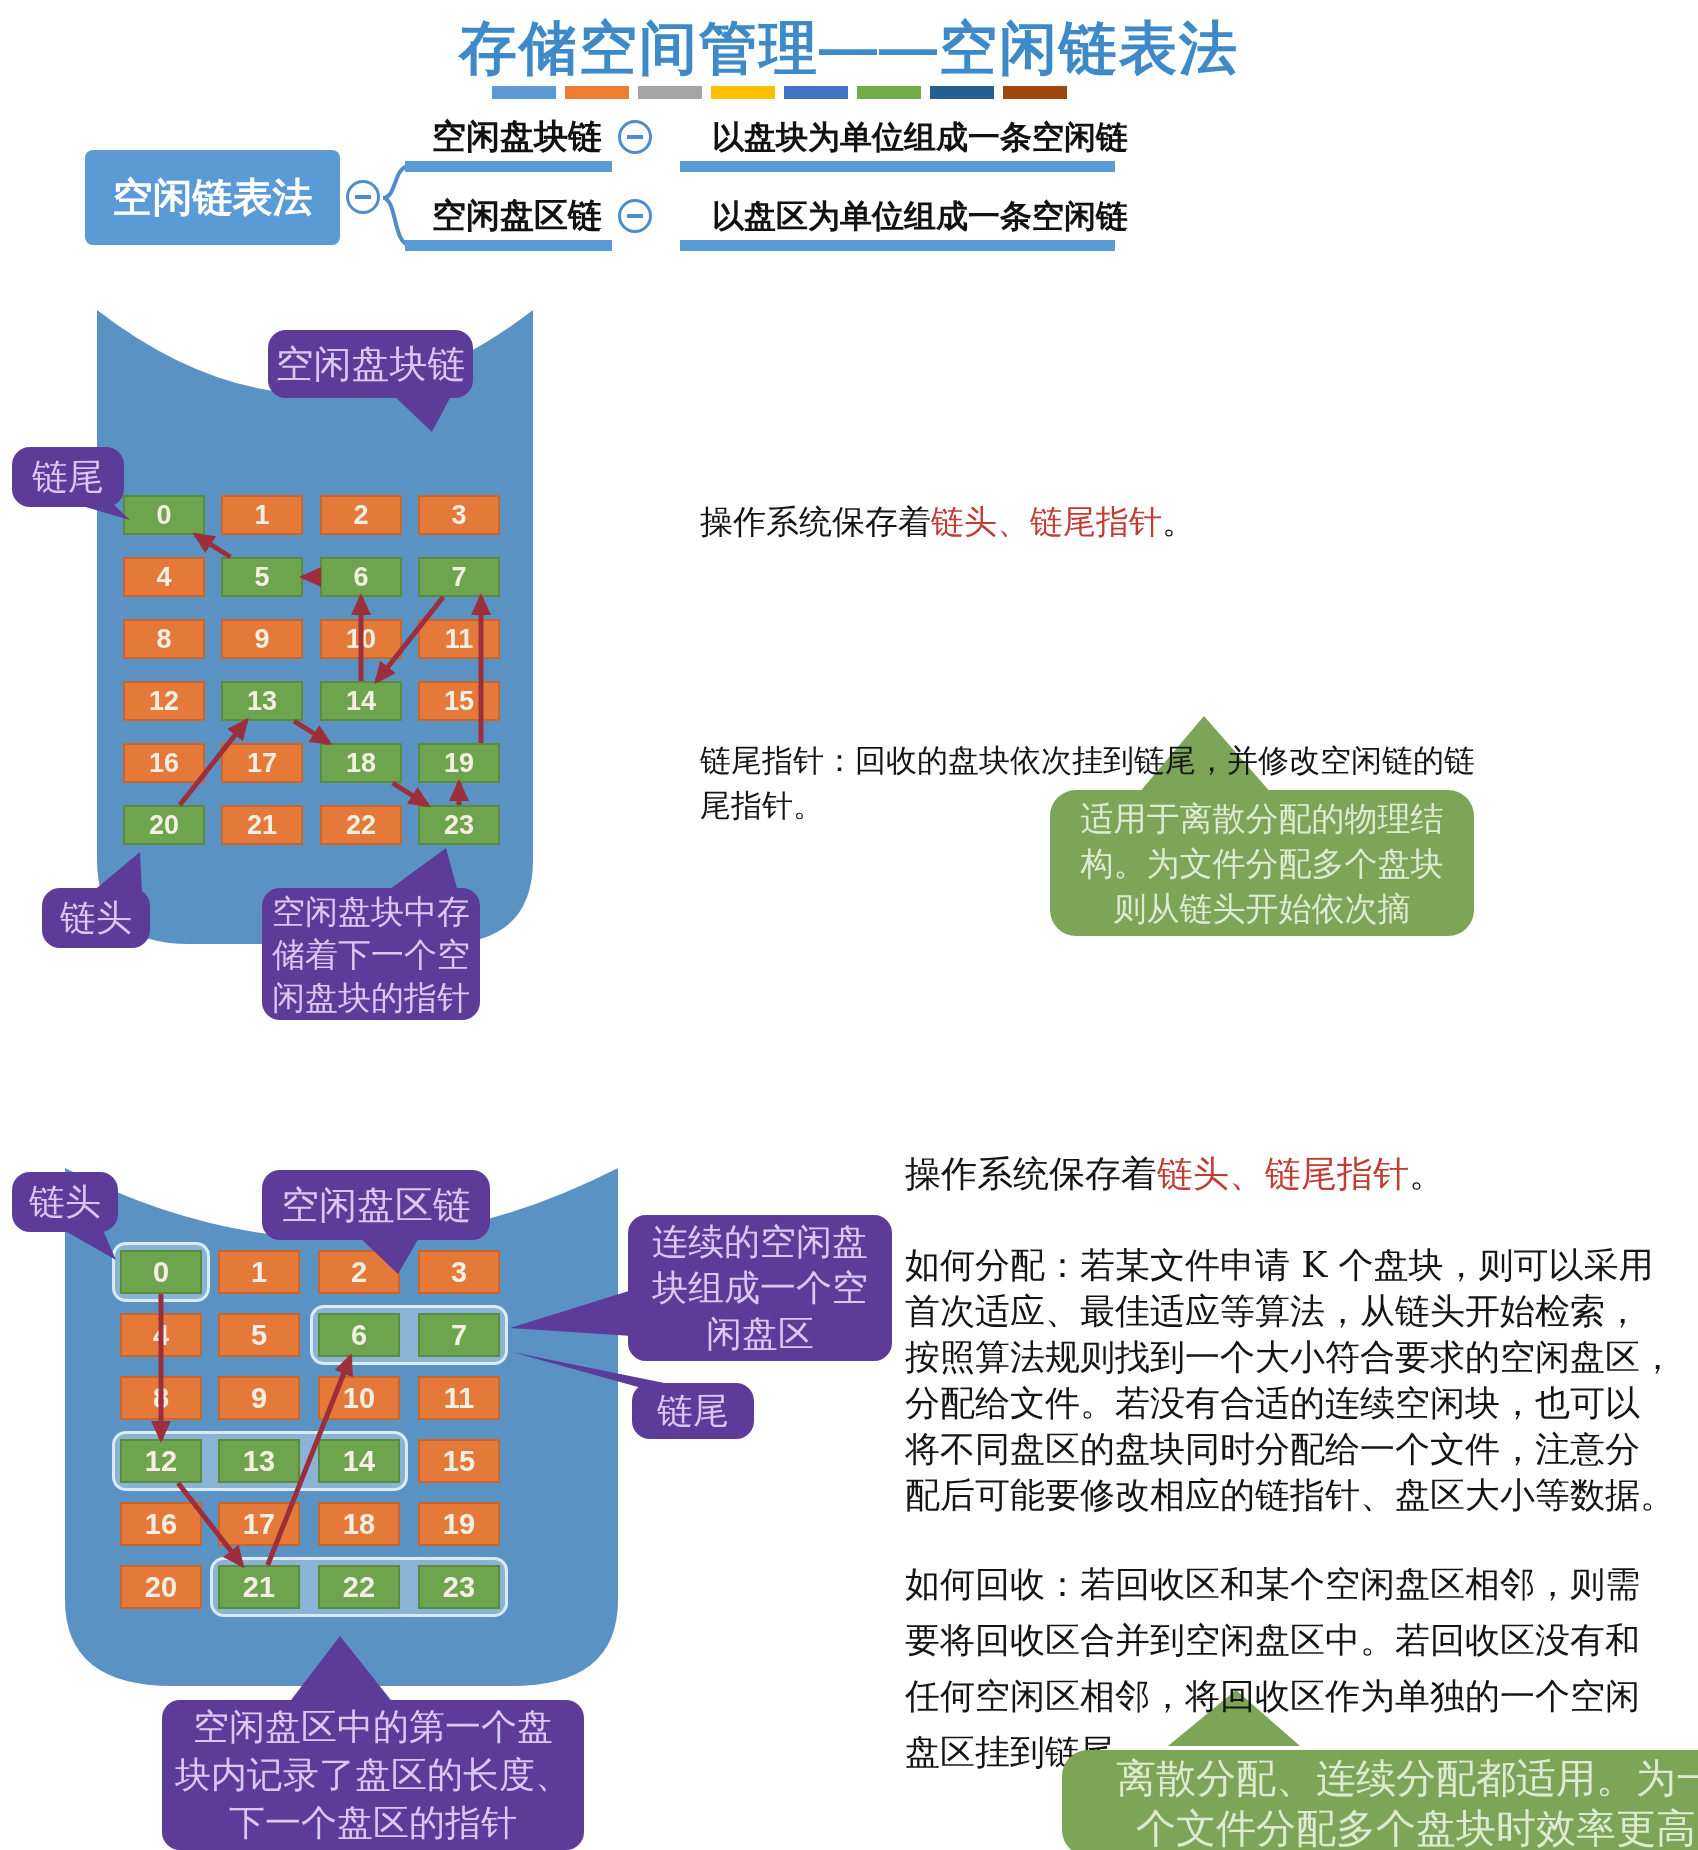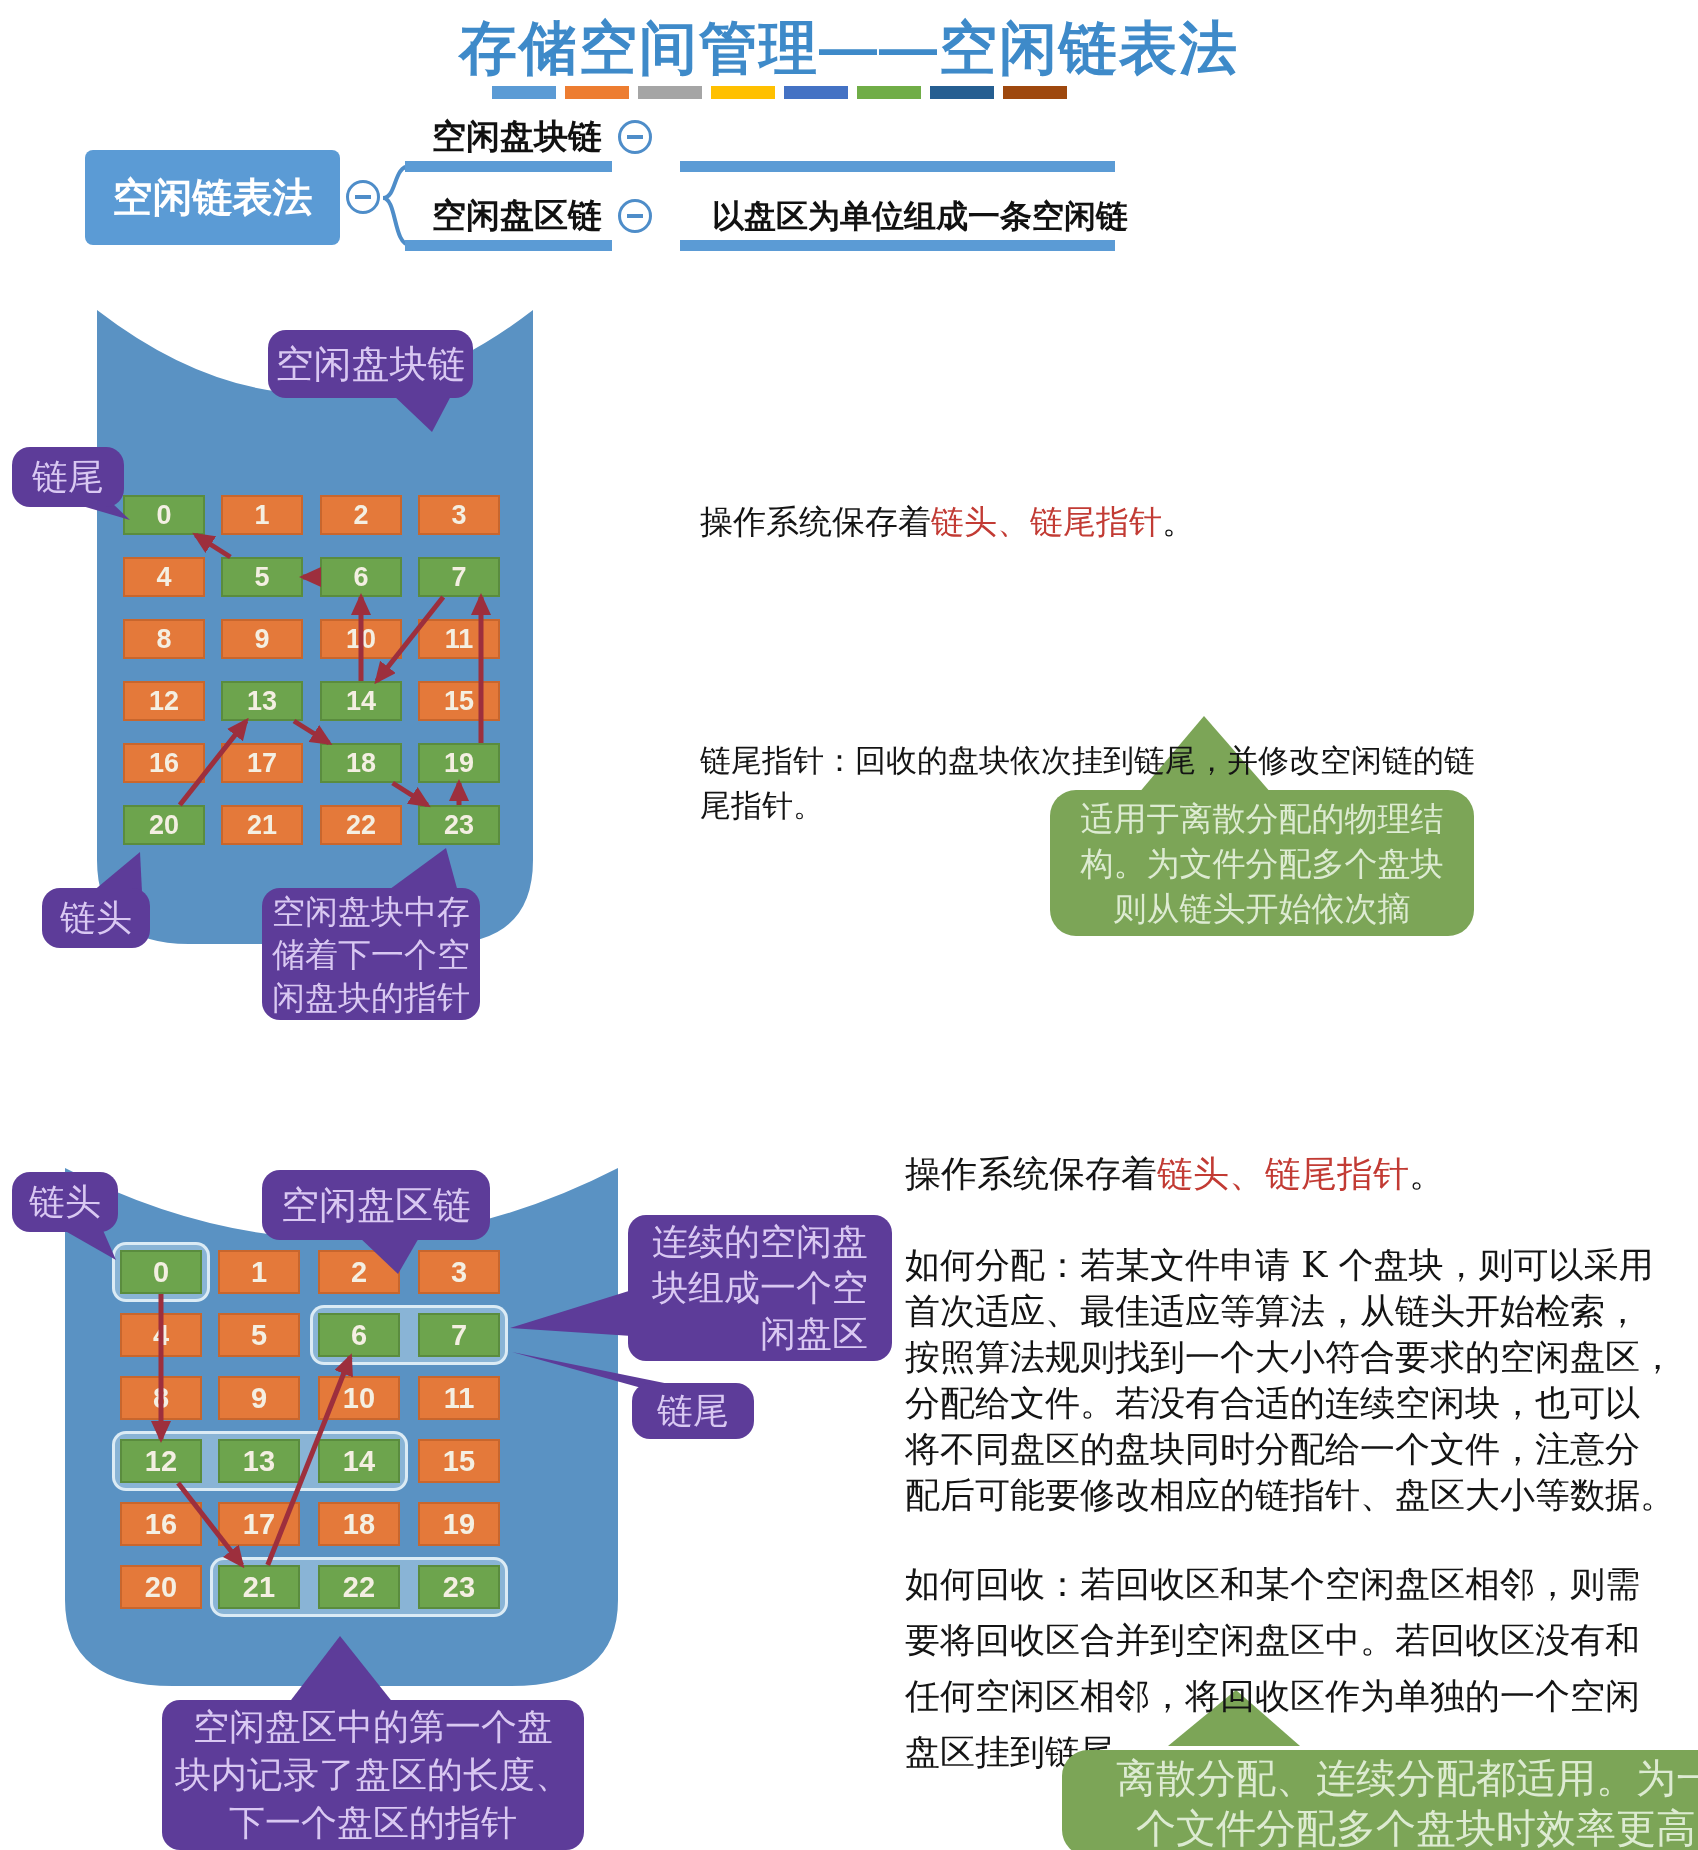--- a/index.html
+++ b/index.html
@@ -59,20 +59,21 @@
       <div class="mm-minus"></div>
     </div>
   <svg class="abs" style="left:335px;top:95px;" width="120" height="170">
     <path d="M48,103 C62,103 58,71 75,71" stroke="#4e8dc9" stroke-width="4" fill="none"></path>
     <path d="M48,103 C62,103 58,150 75,150" stroke="#4e8dc9" stroke-width="4" fill="none"></path>
   </svg>
   <div class="abs mm-label" style="left:432px;top:114px;">空闲盘块链</div>
   <div class="abs mm-circle" style="left:618px;top:120px;">
       <div class="mm-minus"></div>
     </div>
+  <div class="abs mm-desc" style="left:712px;top:116px;">以盘块为单位组成一条空闲链</div>
   <div class="abs mm-bar" style="left:405px;top:161px;width:207px;"></div>
   <div class="abs mm-bar" style="left:680px;top:161px;width:435px;"></div>
   <div class="abs mm-label" style="left:432px;top:193px;">空闲盘区链</div>
   <div class="abs mm-circle" style="left:618px;top:199px;">
       <div class="mm-minus"></div>
     </div>
   <div class="abs mm-desc" style="left:712px;top:195px;">以盘区为单位组成一条空闲链</div>
   <div class="abs mm-bar" style="left:405px;top:240px;width:207px;"></div>
   <div class="abs mm-bar" style="left:680px;top:240px;width:435px;"></div>
 
@@ -188,21 +189,21 @@
 
   <div class="callout" style="left:268px;top:330px;width:205px;height:68px;font-size:38px;">空闲盘块链</div>
   <div class="callout" style="left:12px;top:447px;width:112px;height:60px;font-size:36px;">链尾</div>
   <div class="callout" style="left:42px;top:888px;width:108px;height:60px;font-size:36px;">链头</div>
   <div class="callout" style="left:262px;top:888px;width:218px;height:132px;font-size:33px;line-height:43px;">空闲盘块中存
 储着下一个空
 闲盘块的指针</div>
 
   <div class="callout" style="left:262px;top:1170px;width:228px;height:70px;font-size:38px;">空闲盘区链</div>
   <div class="callout" style="left:12px;top:1172px;width:106px;height:60px;font-size:36px;">链头</div>
-  <div class="callout" style="left:628px;top:1215px;width:264px;height:146px;font-size:36px;line-height:46px;text-align:right;">连续的空闲盘
+  <div class="callout" style="left:628px;top:1215px;width:264px;height:146px;font-size:36px;line-height:46px;">连续的空闲盘
 块组成一个空
 闲盘区</div>
   <div class="callout" style="left:632px;top:1383px;width:122px;height:56px;font-size:36px;">链尾</div>
   <div class="callout" style="left:162px;top:1700px;width:422px;height:150px;font-size:36px;line-height:48px;">空闲盘区中的第一个盘
 块内记录了盘区的长度、
 下一个盘区的指针</div>
 
   <div class="para" style="left:700px;top:500px;font-size:33px;"><span>操作系统保存着</span><span class="red">链头、链尾指针</span><span>。</span></div>
   <div class="para" style="left:700px;top:738px;font-size:31px;line-height:45px;">链尾指针：回收的盘块依次挂到链尾，并修改空闲链的链
 尾指针。</div>

